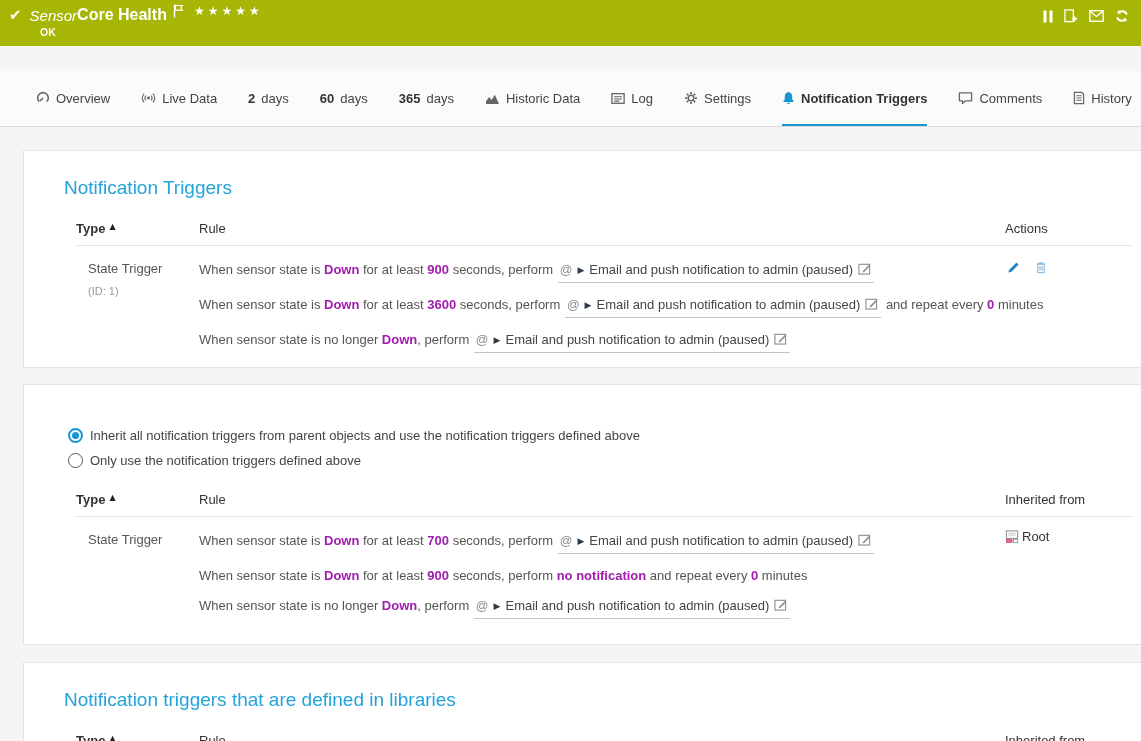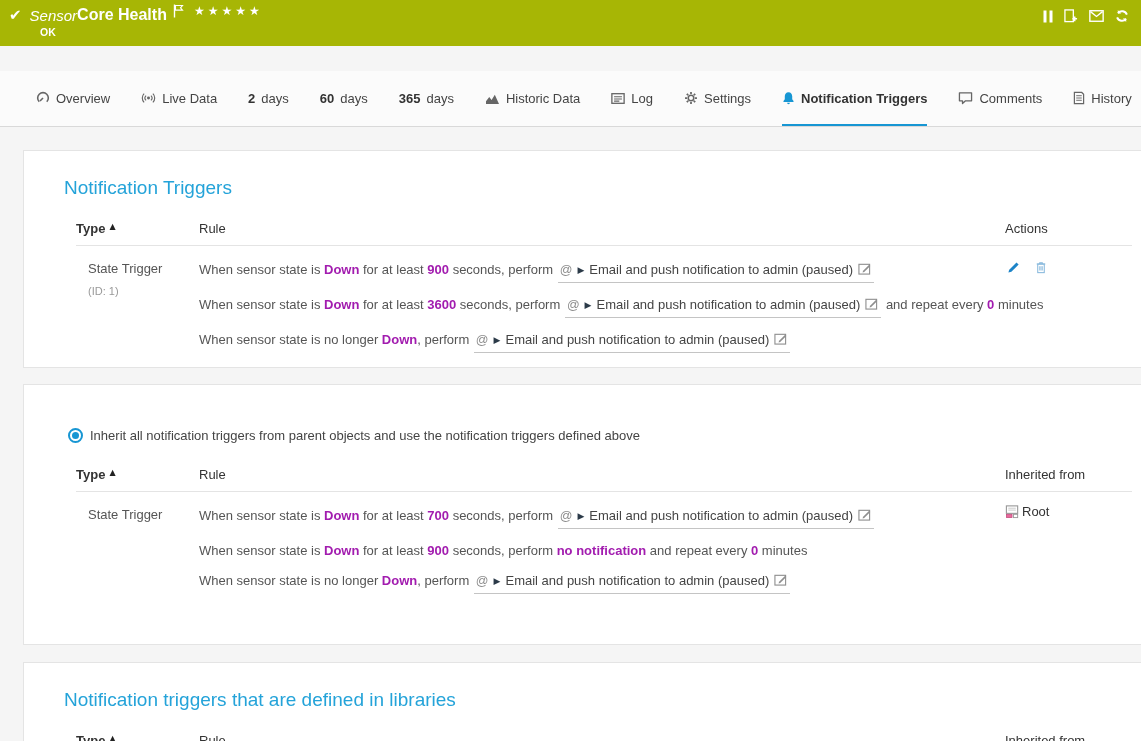--- a/index.html
+++ b/index.html
@@ -289,20 +289,24 @@
     </div>
   </div>
 </div>
 
 <div class="panel p2">
   <div class="radio-group">
       <div class="radio-row">
         <span class="rb sel"></span>
         <span>Inherit all notification triggers from parent objects and use the notification triggers defined above</span>
       </div>
+      <div class="radio-row">
+        <span class="rb"></span>
+        <span>Only use the notification triggers defined above</span>
+      </div>
     </div>
   <div class="ttable">
     <div class="t-head">
       <div class="col-type"><span>Type</span><span class="sort">▲</span></div>
       <div>Rule</div>
       <div>Inherited from</div>
     </div>
     <div class="t-row">
       <div class="cell-type">
         <div>State Trigger</div>

